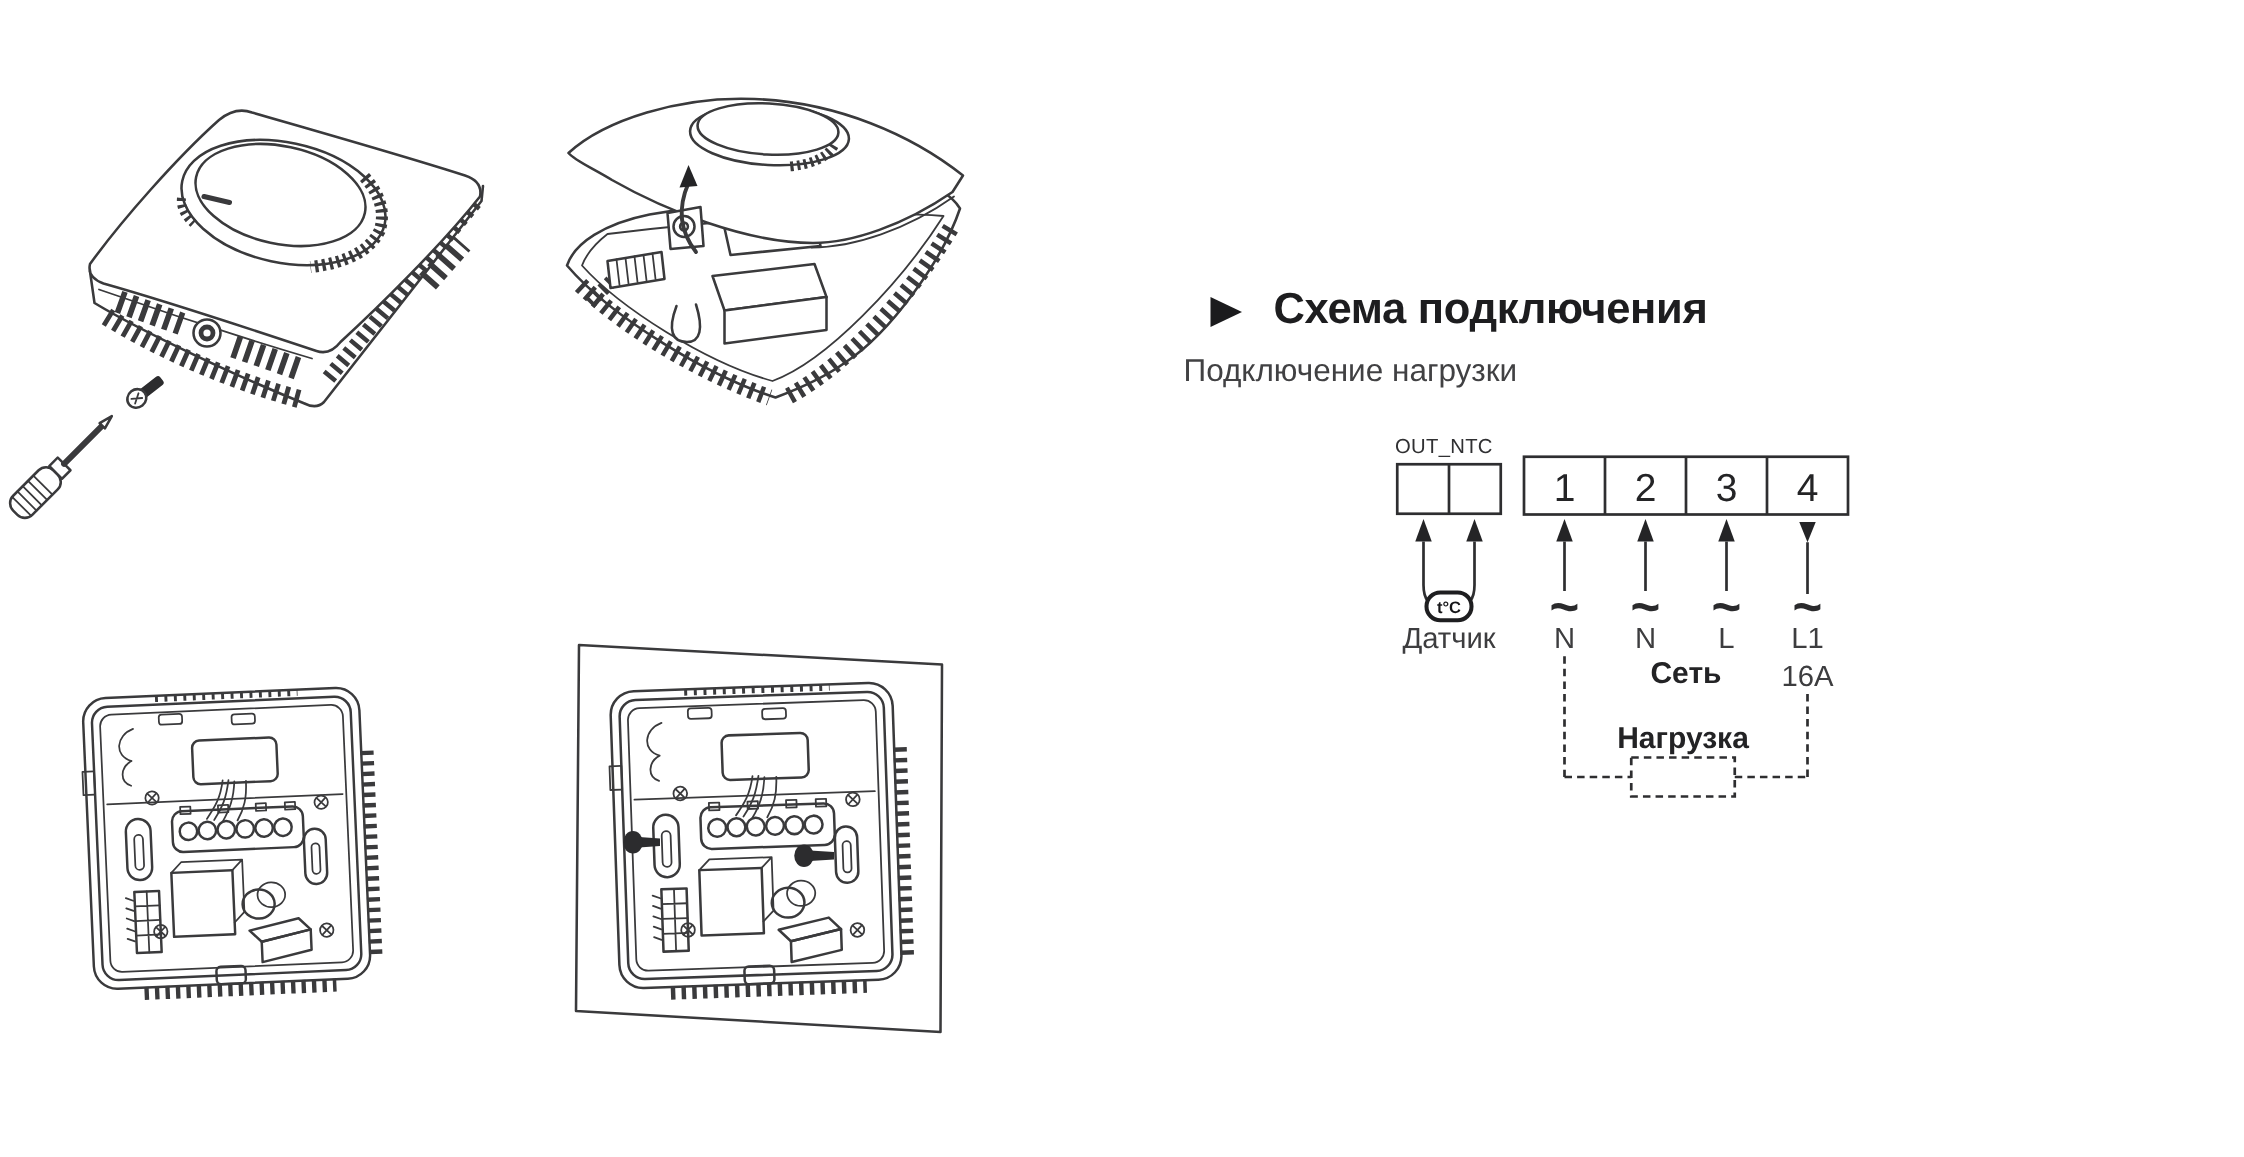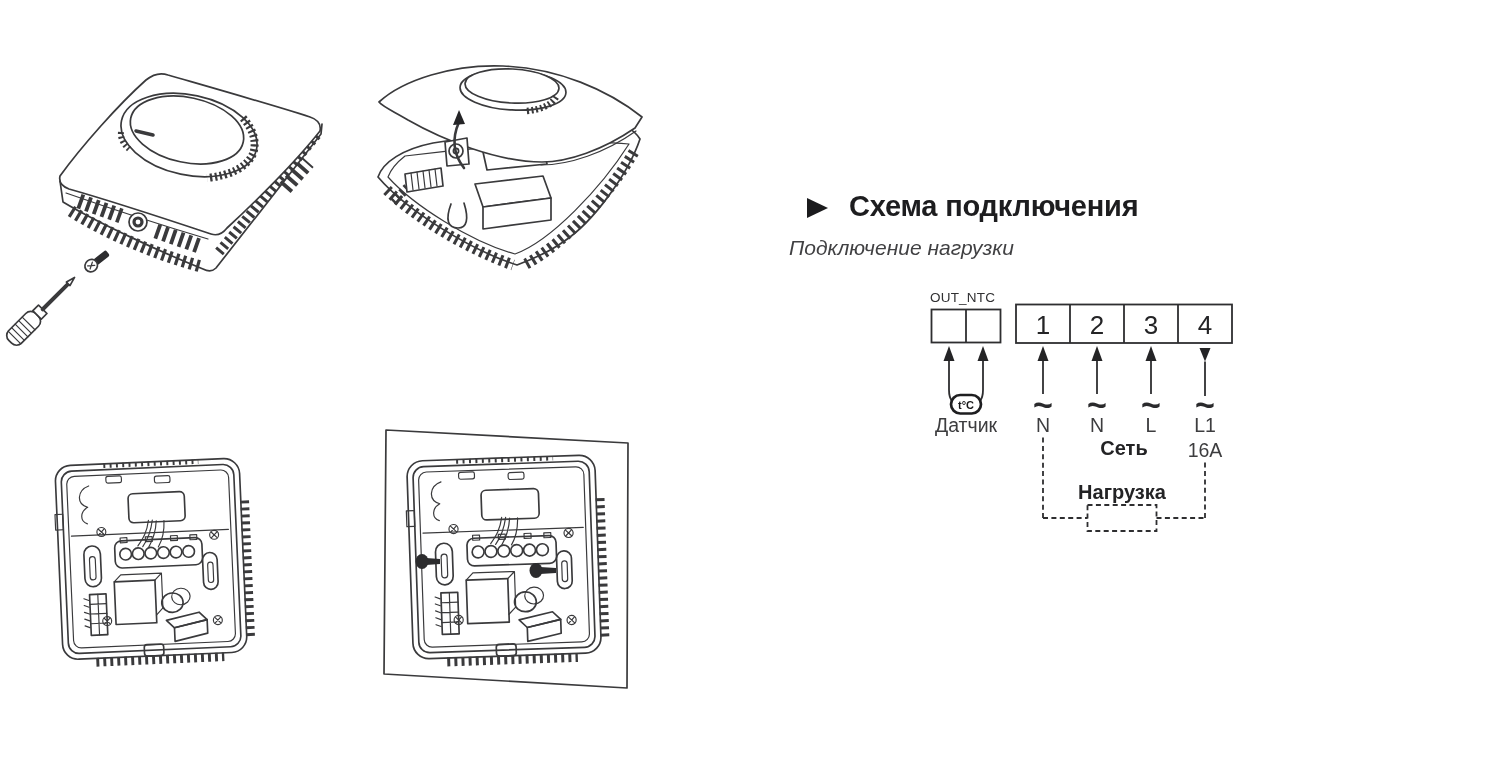--- a/index.html
+++ b/index.html
@@ -6,21 +6,21 @@
   body{
     width:1496px;height:771px;background:#ffffff;position:relative;
     font-family:"Liberation Sans","DejaVu Sans",sans-serif;overflow:hidden;
   }
   .abs{position:absolute;}
   
   .title-row{display:flex;align-items:center;gap:21px;padding-left:15px;}
   .bullet{width:0;height:0;border-left:21px solid #1b1b1d;
           border-top:10.5px solid transparent;border-bottom:10.5px solid transparent;margin-top:2px;}
   .title{font-size:29px;font-weight:bold;color:#1d1d1f;letter-spacing:-0.2px;white-space:nowrap;}
-  .subtitle{font-size:21px;color:#414143;white-space:nowrap;font-style:italic;}
+  .subtitle{font-size:21px;color:#414143;white-space:nowrap;}
   
   svg{display:block;}
   .art{stroke:#3a3a3c;fill:none;stroke-width:1.7;stroke-linecap:round;stroke-linejoin:round;}
   .thin{stroke-width:1.2;}
   .fillw{fill:#ffffff;}
   .dark{fill:#2c2c2e;stroke:none;}
   .slats{fill:none;stroke:#3a3a3c;stroke-linecap:butt;}
   
   .wire{stroke:#2e2e30;stroke-width:1.8;fill:none;}
   .blk{stroke:#2e2e30;stroke-width:1.8;fill:#ffffff;}

